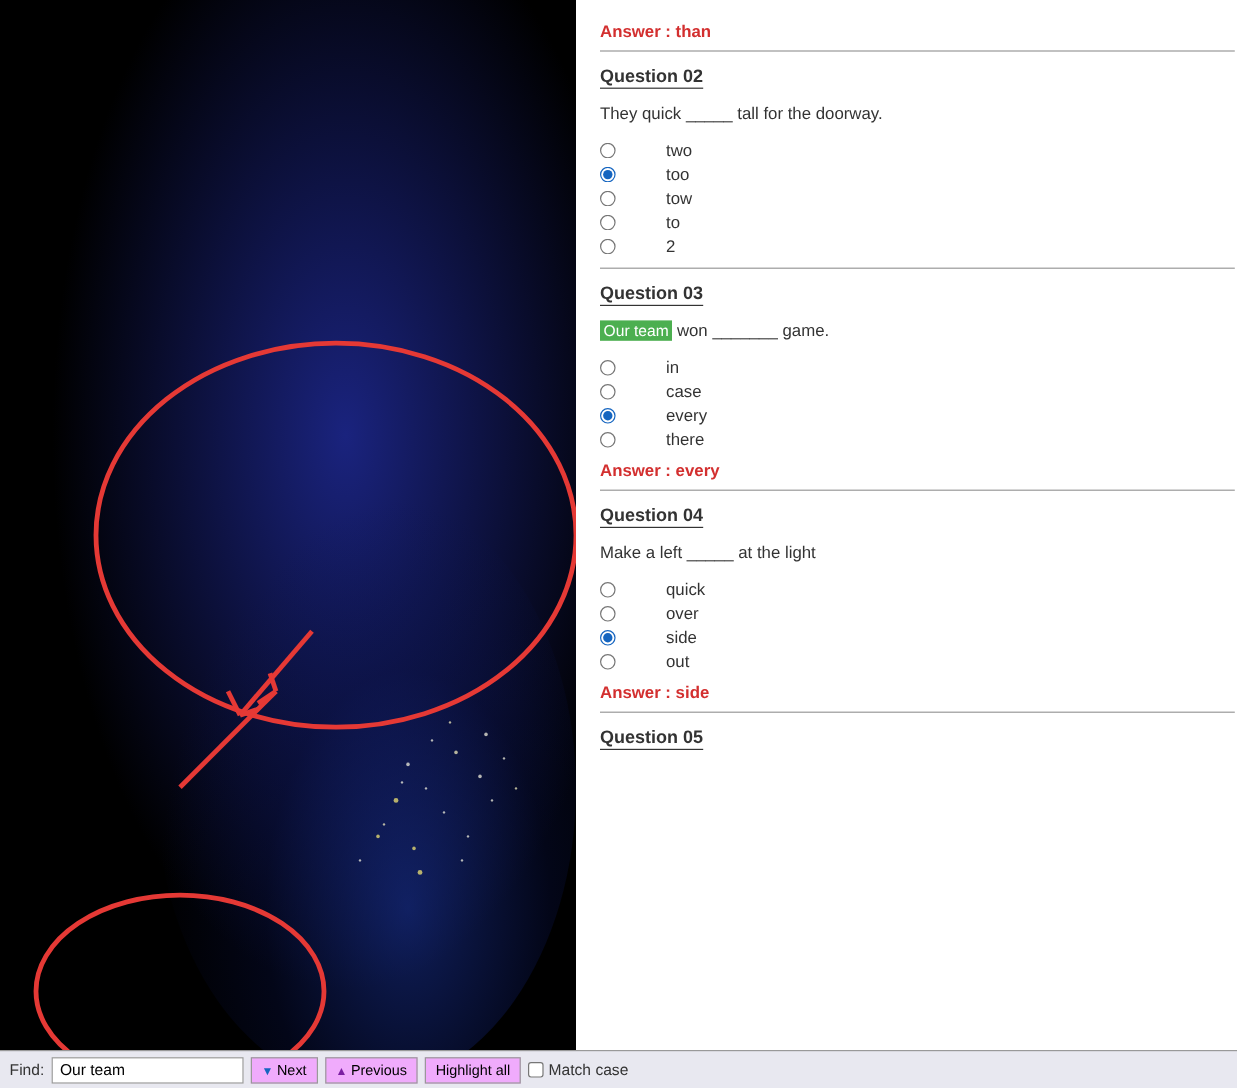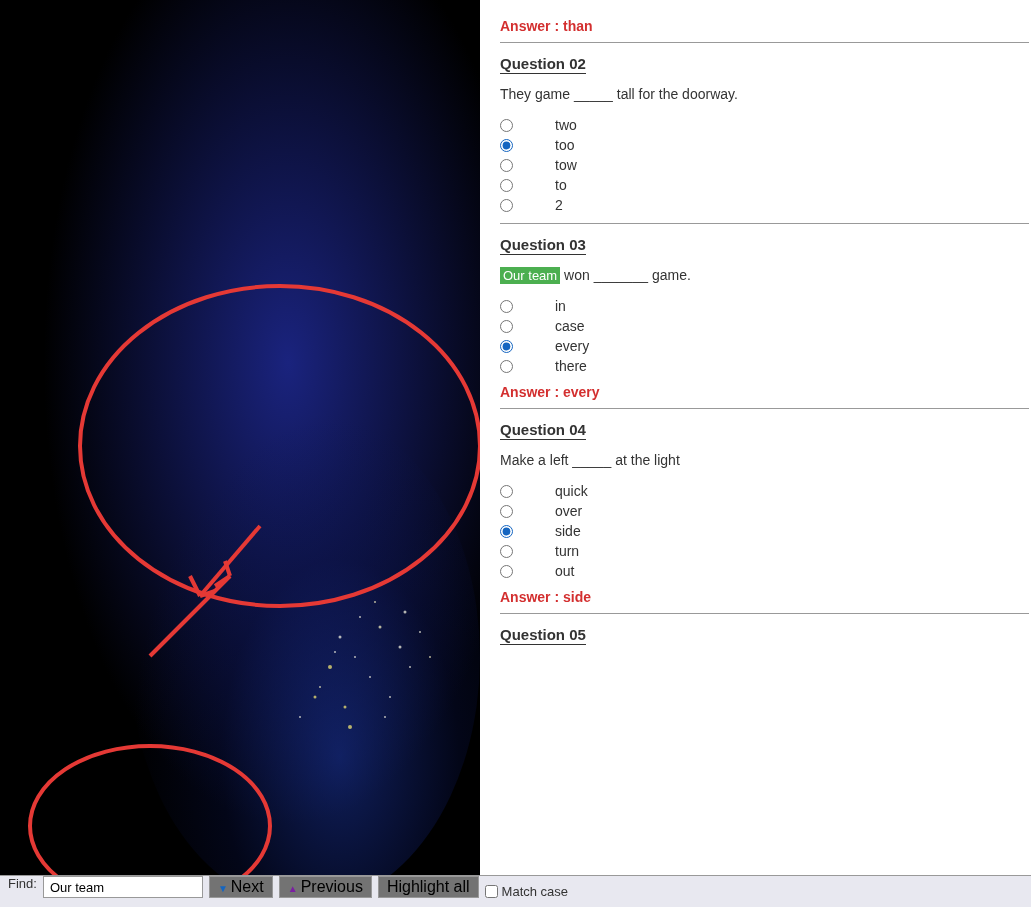--- a/index.html
+++ b/index.html
@@ -132,20 +132,21 @@
     
     .find-bar {
       position: fixed;
       bottom: 0;
       left: 0;
       width: 1031px;
       height: 32px;
       background: #e8e8f0;
       border-top: 1px solid #999;
       display: flex;
+      align-items: center;
       padding: 0 8px;
       gap: 6px;
       font-size: 13px;
       z-index: 100;
     }
 
     .find-bar label {
       color: #333;
       font-weight: normal;
     }
@@ -153,24 +154,24 @@
     .find-input {
       border: 1px solid #999;
       padding: 2px 6px;
       font-size: 13px;
       width: 160px;
       height: 22px;
       background: #fff;
     }
 
     .find-btn {
-      background: #737373;
+      background: #f0abfc;
       border: 1px solid #999;
       padding: 2px 8px;
-      font-size: 16px;
+      font-size: 12px;
       cursor: pointer;
       height: 22px;
       display: flex;
       align-items: center;
       gap: 3px;
     }
 
     .find-btn-arrow-down::before { content: '▼'; font-size: 10px; color: #1565c0; }
     .find-btn-arrow-up::before { content: '▲'; font-size: 10px; color: #7b1fa2; }
 
@@ -242,21 +243,21 @@
 
     <div class="question-block">
       <div class="answer-line">
         <span class="answer-label">Answer : </span><span>than</span>
       </div>
       <hr class="divider">
     </div>
 
     <div class="question-block">
       <div class="question-title">Question 02</div>
-      <div class="question-text">They game _____ tall for the doorway.</div>
+      <div class="question-text">They quick _____ tall for the doorway.</div>
       <div class="options-group">
         <div class="option-item">
           <input type="radio" name="q02" style="">
           <span>two</span>
         </div>
         <div class="option-item">
           <input type="radio" name="q02" checked="" style="">
           <span>too</span>
         </div>
         <div class="option-item">
@@ -312,24 +313,20 @@
           <input type="radio" name="q04" style="">
           <span>quick</span>
         </div>
         <div class="option-item">
           <input type="radio" name="q04" style="">
           <span>over</span>
         </div>
         <div class="option-item">
           <input type="radio" name="q04" checked="" style="">
           <span>side</span>
-        </div>
-        <div class="option-item">
-          <input type="radio" name="q04" style="">
-          <span>turn</span>
         </div>
         <div class="option-item">
           <input type="radio" name="q04" style="">
           <span>out</span>
         </div>
       </div>
       <div class="answer-line">
         <span class="answer-label">Answer : </span><span>side</span>
       </div>
       <hr class="divider">

